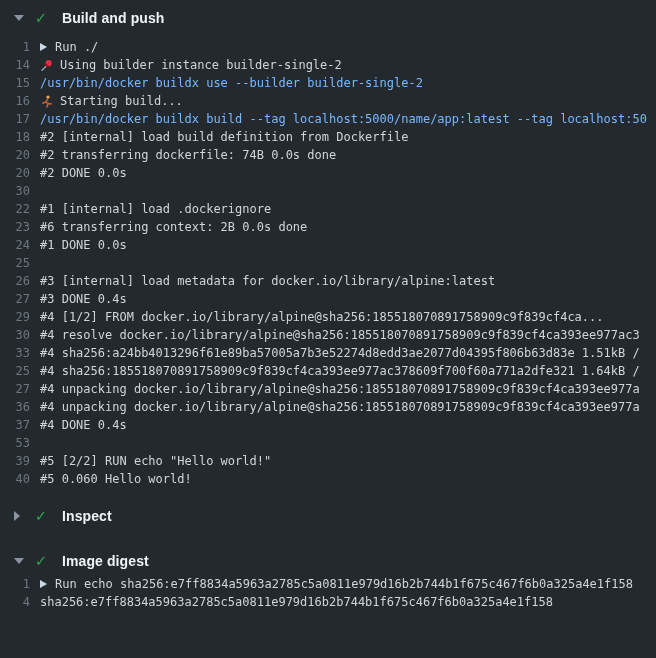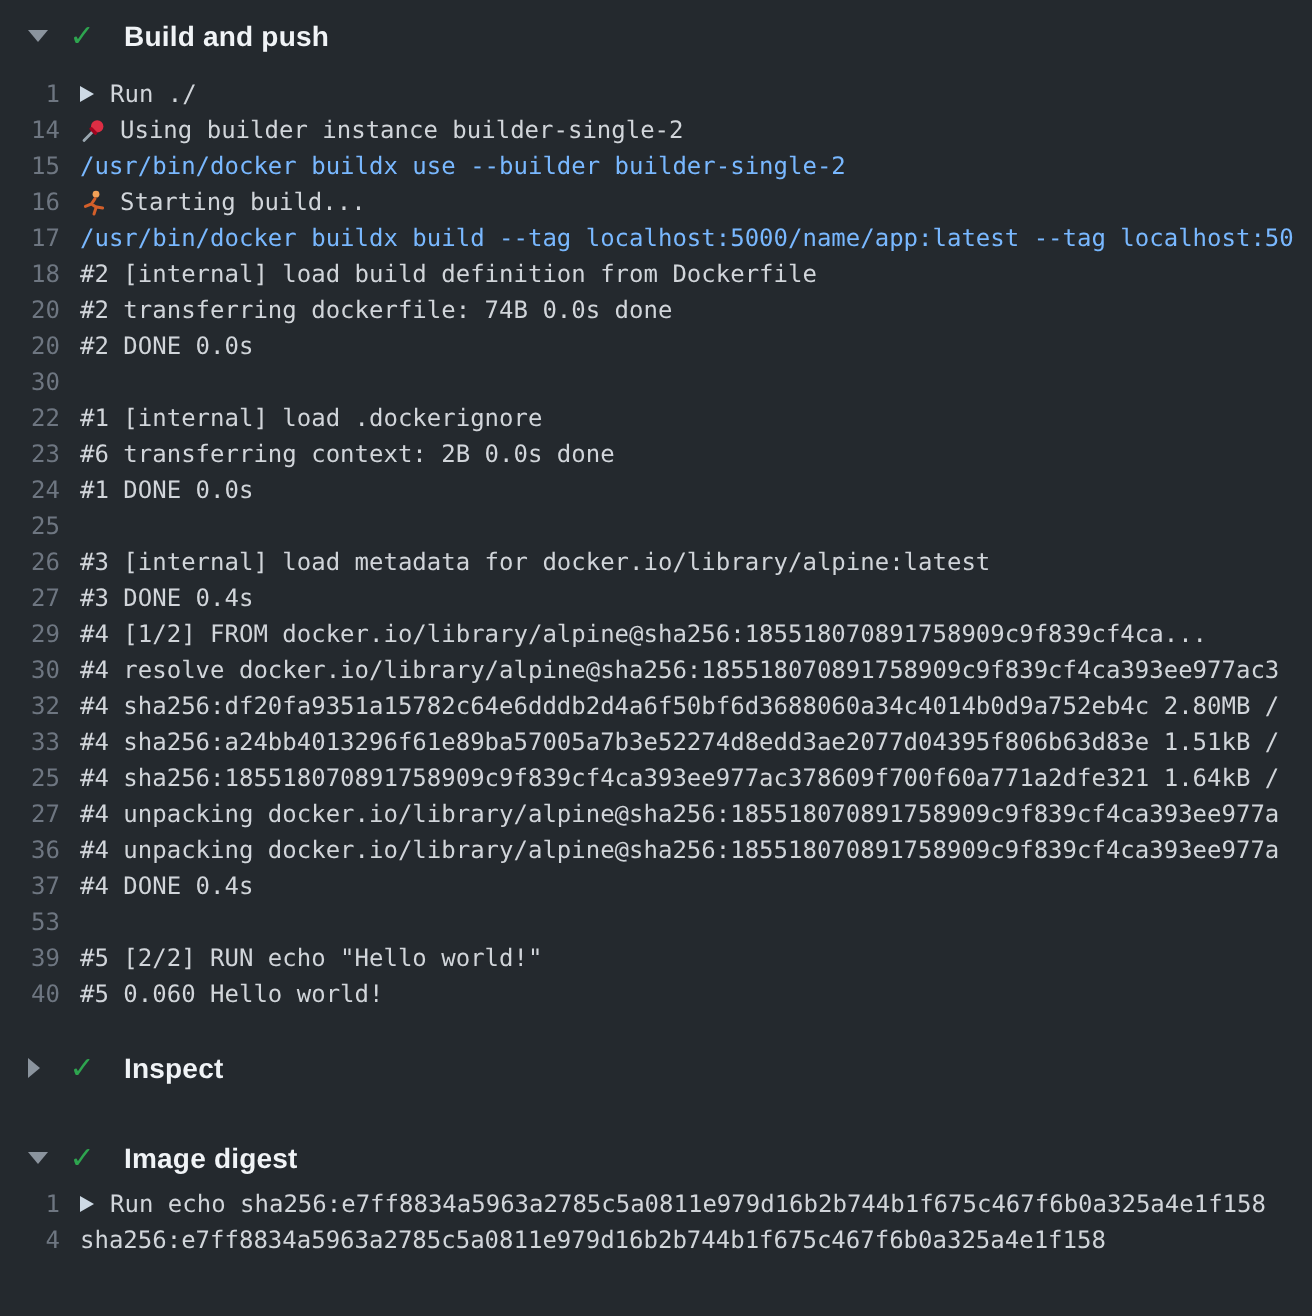--- a/index.html
+++ b/index.html
@@ -89,21 +89,20 @@
         <div class="log-line"><span class="line-num">20</span><span class="line-content"><span class="txt">#2 DONE 0.0s</span></span></div>
         <div class="log-line"><span class="line-num">30</span><span class="line-content"><span class="txt"></span></span></div>
         <div class="log-line"><span class="line-num">22</span><span class="line-content"><span class="txt">#1 [internal] load .dockerignore</span></span></div>
         <div class="log-line"><span class="line-num">23</span><span class="line-content"><span class="txt">#6 transferring context: 2B 0.0s done</span></span></div>
         <div class="log-line"><span class="line-num">24</span><span class="line-content"><span class="txt">#1 DONE 0.0s</span></span></div>
         <div class="log-line"><span class="line-num">25</span><span class="line-content"><span class="txt"></span></span></div>
         <div class="log-line"><span class="line-num">26</span><span class="line-content"><span class="txt">#3 [internal] load metadata for docker.io/library/alpine:latest</span></span></div>
         <div class="log-line"><span class="line-num">27</span><span class="line-content"><span class="txt">#3 DONE 0.4s</span></span></div>
         <div class="log-line"><span class="line-num">29</span><span class="line-content"><span class="txt">#4 [1/2] FROM docker.io/library/alpine@sha256:185518070891758909c9f839cf4ca...</span></span></div>
         <div class="log-line"><span class="line-num">30</span><span class="line-content"><span class="txt">#4 resolve docker.io/library/alpine@sha256:185518070891758909c9f839cf4ca393ee977ac3</span></span></div>
-        <div class="log-line"><span class="line-num">32</span><span class="line-content"><span class="txt">#4 sha256:df20fa9351a15782c64e6dddb2d4a6f50bf6d3688060a34c4014b0d9a752eb4c 2.80MB /</span></span></div>
         <div class="log-line"><span class="line-num">33</span><span class="line-content"><span class="txt">#4 sha256:a24bb4013296f61e89ba57005a7b3e52274d8edd3ae2077d04395f806b63d83e 1.51kB /</span></span></div>
         <div class="log-line"><span class="line-num">25</span><span class="line-content"><span class="txt">#4 sha256:185518070891758909c9f839cf4ca393ee977ac378609f700f60a771a2dfe321 1.64kB /</span></span></div>
         <div class="log-line"><span class="line-num">27</span><span class="line-content"><span class="txt">#4 unpacking docker.io/library/alpine@sha256:185518070891758909c9f839cf4ca393ee977a</span></span></div>
         <div class="log-line"><span class="line-num">36</span><span class="line-content"><span class="txt">#4 unpacking docker.io/library/alpine@sha256:185518070891758909c9f839cf4ca393ee977a</span></span></div>
         <div class="log-line"><span class="line-num">37</span><span class="line-content"><span class="txt">#4 DONE 0.4s</span></span></div>
         <div class="log-line"><span class="line-num">53</span><span class="line-content"><span class="txt"></span></span></div>
         <div class="log-line"><span class="line-num">39</span><span class="line-content"><span class="txt">#5 [2/2] RUN echo "Hello world!"</span></span></div>
         <div class="log-line"><span class="line-num">40</span><span class="line-content"><span class="txt">#5 0.060 Hello world!</span></span></div>
       </div>
   </div>

